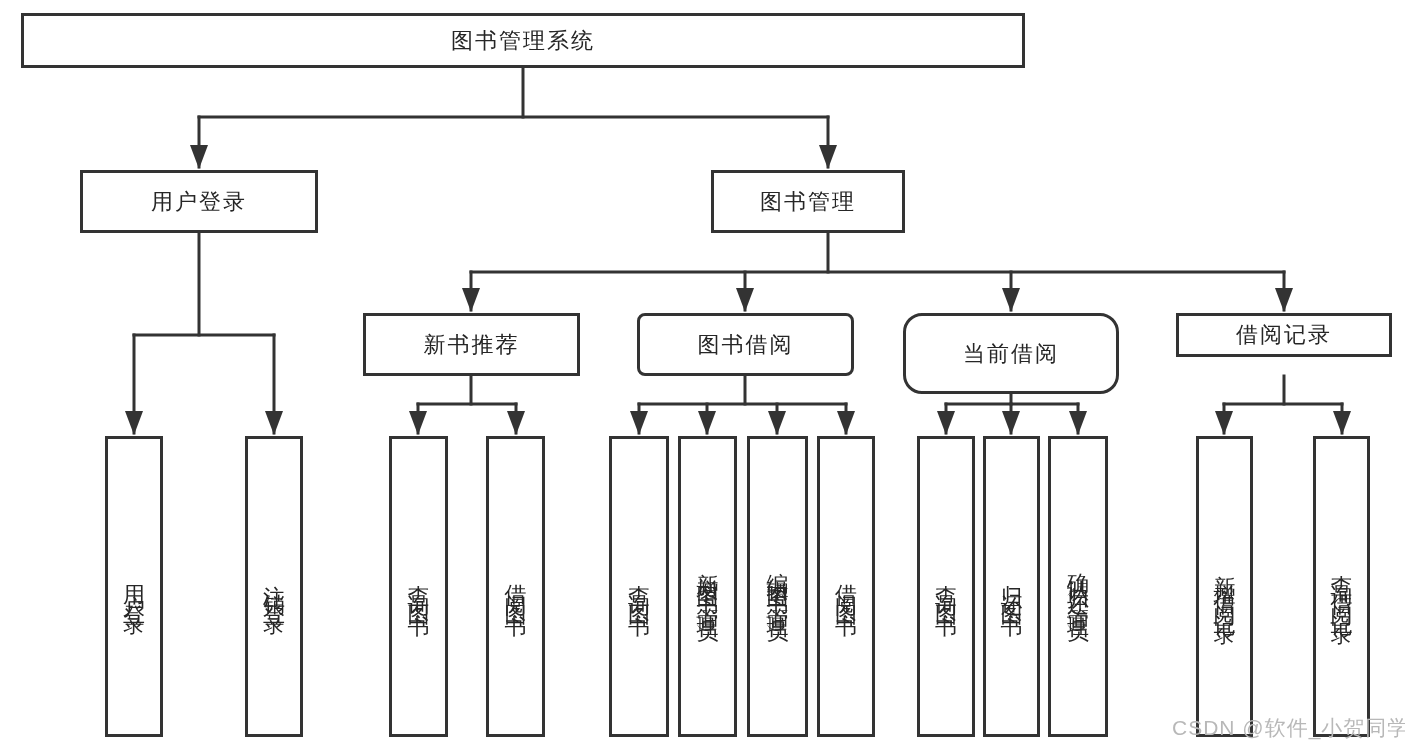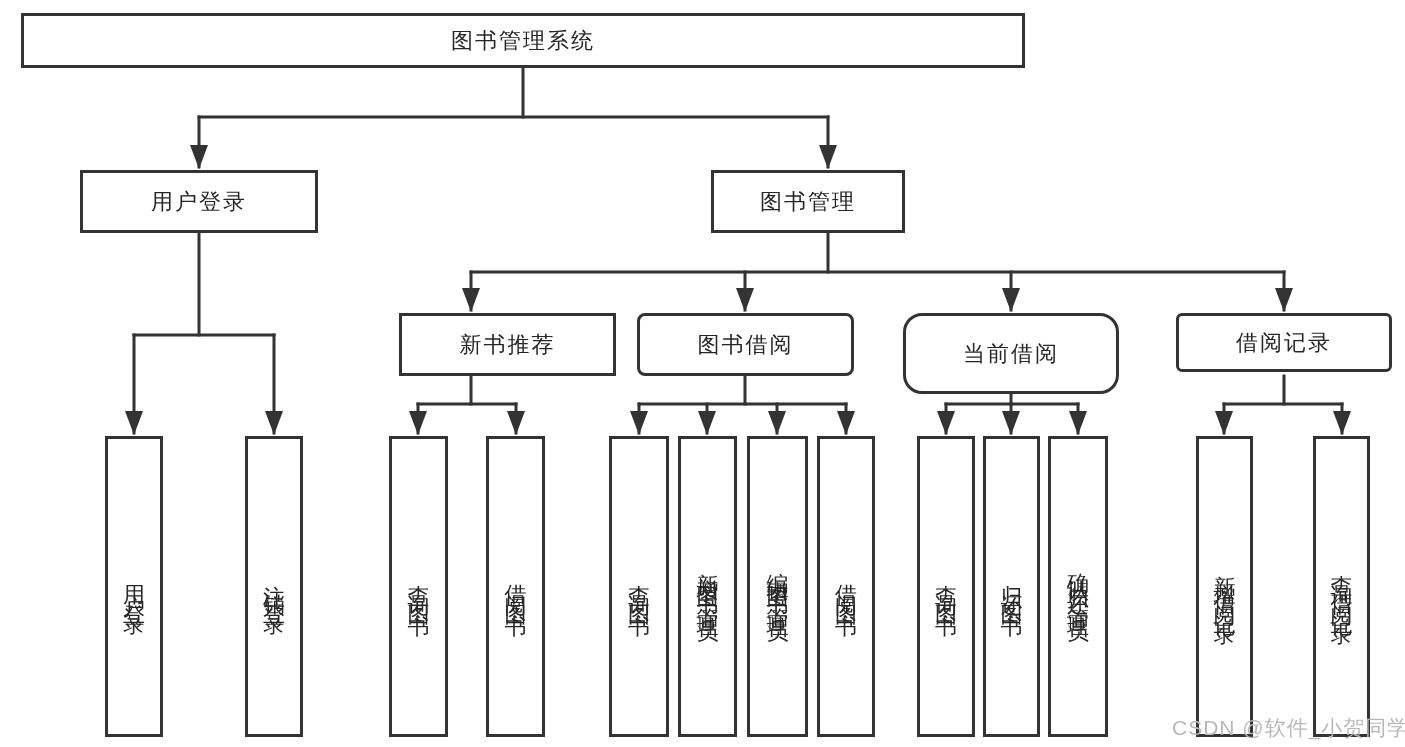--- a/index.html
+++ b/index.html
@@ -75,24 +75,24 @@
     <path class="connector" d="M1078,404 V433" marker-end="url(#arrow)"></path>
     <path class="connector" d="M1224,404 V433" marker-end="url(#arrow)"></path>
     <path class="connector" d="M1342,404 V433" marker-end="url(#arrow)"></path>
   </svg>
 
   <div class="node" style="left:21px; top:13px; width:1004px; height:55px;">图书管理系统</div>
 
   <div class="node" style="left:80px; top:170px; width:238px; height:63px;">用户登录</div>
   <div class="node" style="left:711px; top:170px; width:194px; height:63px;">图书管理</div>
 
-  <div class="node" style="left:363px; top:313px; width:217px; height:63px;margin-left:36px;">新书推荐</div>
+  <div class="node" style="left:363px; top:313px; width:217px; height:63px;">新书推荐</div>
   <div class="node" style="left:637px; top:313px; width:217px; height:63px;border-radius:8px;">图书借阅</div>
   <div class="node" style="left:903px; top:313px; width:216px; height:81px;border-radius:19px;">当前借阅</div>
-  <div class="node" style="left:1176px; top:313px; width:216px; height:59px;border-radius:6px;">借阅记录</div>
+  <div class="node" style="left:1176px; top:313px; width:216px; height:44px;">借阅记录</div>
 
   <div class="node vnode" style="left:105px; top:436px; width:58px; height:301px;">用户登录</div>
   <div class="node vnode" style="left:245px; top:436px; width:58px; height:301px;">注销登录</div>
 
   <div class="node vnode" style="left:389px; top:436px; width:59px; height:301px;">查询图书</div>
   <div class="node vnode" style="left:486px; top:436px; width:59px; height:301px;">借阅图书</div>
 
   <div class="node vnode" style="left:609px; top:436px; width:60px; height:301px;">查询图书</div>
   <div class="node vnode tight" style="left:678px; top:436px; width:59px; height:301px;">新增图书（管理员）</div>
   <div class="node vnode tight" style="left:747px; top:436px; width:61px; height:301px;">编辑图书（管理员）</div>

